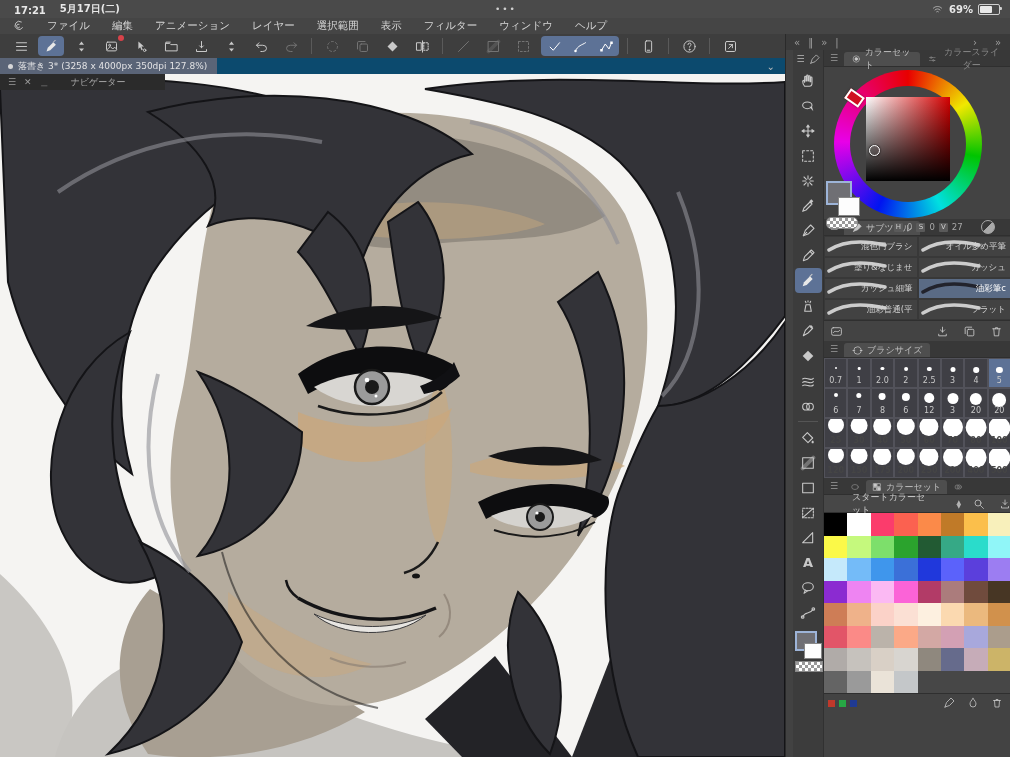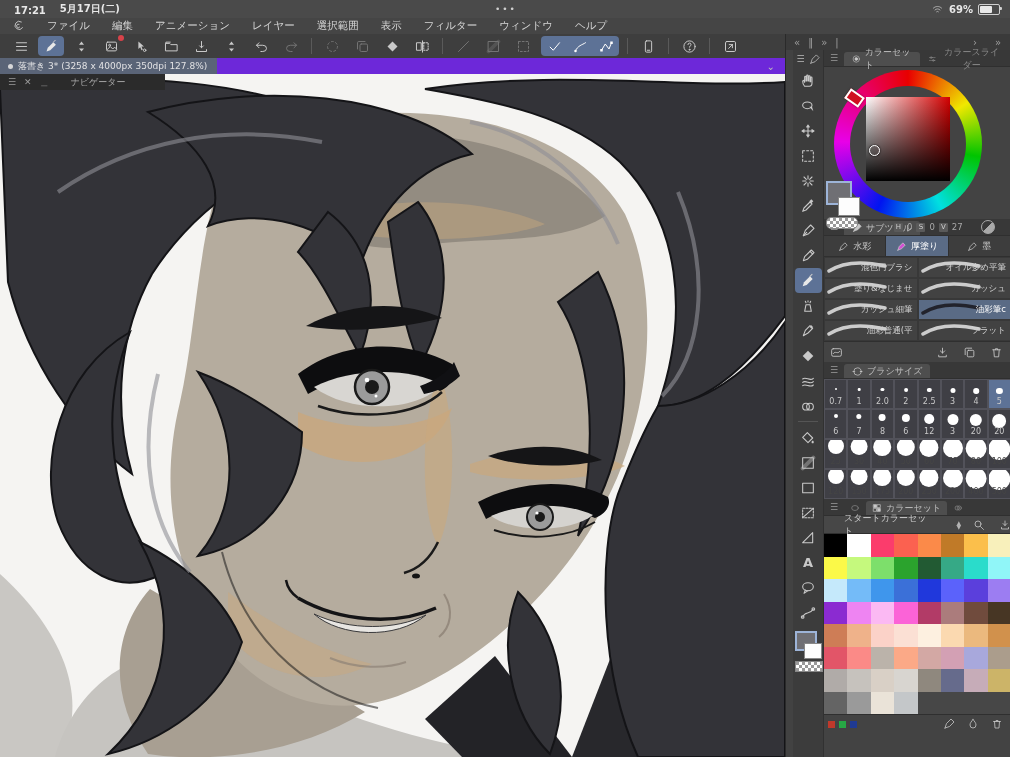--- a/index.html
+++ b/index.html
@@ -19,21 +19,21 @@
   #toolbar{left:0;top:34px;width:1010px;height:24px;background:#3e3e3e;display:flex;align-items:center;border-bottom:1px solid #2c2c2c;}
   .tbtn{width:26px;height:20px;margin:0 2px;border-radius:4px;display:flex;align-items:center;justify-content:center;position:relative;}
   .tbtn svg{width:15px;height:15px;}
   .tbtn.active{background:#5d7296;}
   .tbtn.dim{opacity:.38;}
   .tgroup{display:flex;background:#5d7296;border-radius:4px;margin:0 3px;}
   .tgroup .tbtn{margin:0;}
   .tdiv{width:1px;height:16px;background:#5a5a5a;margin:0 5px;}
   .badge{position:absolute;top:-1px;right:0;width:6px;height:6px;border-radius:50%;background:#d8434a;}
   
-  #tabbar{left:0;top:58px;width:785px;height:16px;background:#6d28d9;display:flex;align-items:center;}
+  #tabbar{left:0;top:58px;width:785px;height:16px;background:#0c4a6e;display:flex;align-items:center;}
   #doc-tab{height:16px;background:#5a6477;color:#e2e2e4;font-size:9px;display:flex;align-items:center;padding:0 10px 0 8px;gap:5px;}
   #doc-tab .dot{width:5px;height:5px;border-radius:50%;background:#d6d6d8;}
   #tab-chevron{position:absolute;right:10px;color:#bcbcbc;font-size:10px;}
   #canvas-wrap{left:0;top:74px;width:785px;height:683px;background:#f5f4f2;overflow:hidden;}
   #navbar{left:0;top:74px;width:165px;height:16px;background:#2b2b2b;display:flex;align-items:center;color:#9c9c9c;font-size:9px;gap:8px;padding-left:8px;box-sizing:border-box;}
   #navbar .ttl{color:#a8a8a8;margin-left:14px;}
   
   #rightpanel{left:785px;top:34px;width:225px;height:723px;background:#424242;border-left:1px solid #2a2a2a;box-sizing:border-box;}
   #dockbar{left:0;top:0;width:225px;height:16px;background:#3a3a3a;color:#9d9d9d;font-size:10px;display:flex;align-items:center;}
   #dockbar span{margin:0 4px;}
@@ -84,26 +84,26 @@
   
   #sliderrow{height:19px;display:flex;align-items:center;background:#474747;border-bottom:1px solid #2f2f2f;}
   #groove{position:relative;width:128px;height:3px;background:linear-gradient(to right,#6a6a6a,#555);margin-left:6px;border-radius:2px;}
   #thumb{position:absolute;left:32px;top:-6px;width:2.5px;height:15px;background:#d0d0d0;}
   #sizeval{margin-left:10px;color:#d5d5d5;font-size:9.5px;display:flex;align-items:center;gap:3px;}
   .stepper{display:flex;flex-direction:column;line-height:4px;font-size:6px;color:#b5b5b5;}
   #sizegrid{display:grid;grid-template-columns:repeat(8,1fr);}
   .scell{height:28px;border:0.5px solid #52525a;background:#3f3f45;position:relative;display:flex;flex-direction:column;align-items:center;justify-content:flex-end;overflow:hidden;color:#c9c9c9;font-size:8px;}
   .scell .dotc{position:absolute;left:50%;transform:translateX(-50%);background:#fff;border-radius:50%;}
   .scell span{position:relative;z-index:2;padding-bottom:2px;}
-  .scell.big span{color:#454545;font-weight:normal;}
+  .scell.big span{color:#454545;font-weight:bold;}
   .scell.sel{background:#5d7296;}
   
   #cshead .ptab{padding:0 6px;}
   #csdrop{height:17px;display:flex;align-items:center;background:#474747;border-bottom:1px solid #2f2f2f;color:#d0d0d0;font-size:9px;}
-  #csdrop .name{margin-left:20px;}
+  #csdrop .name{margin-left:28px;}
   #csdrop .stepper{margin-left:26px;}
   #csdrop .icons{margin-left:12px;display:flex;gap:14px;color:#b5b5b5;}
   #csdrop svg{width:12px;height:12px;}
   #colorgrid{display:grid;grid-template-columns:repeat(8,1fr);}
   .ccell{height:22.5px;}
   .ccell.empty{background:#474747;}
   #csfoot{height:18px;display:flex;align-items:center;border-top:1px solid #2f2f2f;}
   #csfoot .chips{display:flex;gap:4px;margin-left:4px;}
   #csfoot .chip{width:7px;height:7px;}
   #csfoot .r{margin-left:auto;display:flex;gap:12px;margin-right:8px;color:#b5b5b5;}
@@ -581,40 +581,20 @@
 
       <div class="phead">
         <span class="burger">☰</span>
         <div class="ptab">
           <svg class="ic" width="10" height="10" viewBox="0 0 24 24">
               <path d="M4 20l4-10 8-8 6 6-8 8-10 4z" fill="#c9c9c9"></path>
             </svg>
           <span class="jp">サブツール</span>
         </div>
       </div>
-      <div id="grouptabs">
-          <div class="gtab">
-            <svg class="ic" viewBox="0 0 24 24" width="11" height="11">
-              <path d="M4 20l3-8 8-8 5 5-8 8-8 3z" fill="none"></path>
-            </svg>
-            <span class="jp">水彩</span>
-          </div>
-          <div class="gtab sel">
-            <svg class="ic" viewBox="0 0 24 24" width="11" height="11">
-              <path d="M4 20l3-8 8-8 5 5-8 8-8 3z" fill="#d44fd4"></path>
-            </svg>
-            <span class="jp">厚塗り</span>
-          </div>
-          <div class="gtab">
-            <svg class="ic" viewBox="0 0 24 24" width="11" height="11">
-              <path d="M4 20l3-8 8-8 5 5-8 8-8 3z" fill="none"></path>
-            </svg>
-            <span class="jp">墨</span>
-          </div>
-        </div>
       <div id="brushlist">
           <div class="bcell">
             <svg width="60" height="14" viewBox="0 0 60 14">
               <path d="M2 11 C16 2 36 1 58 6" stroke="#dcdcdc" stroke-width="3.5" fill="none" stroke-linecap="round" opacity=".9"></path>
             </svg>
             <span class="jp">混色円ブラシ</span>
           </div>
           <div class="bcell">
             <svg width="60" height="14" viewBox="0 0 60 14">
               <path d="M2 11 C16 2 36 1 58 6" stroke="#dcdcdc" stroke-width="3.5" fill="none" stroke-linecap="round" opacity=".9"></path>

